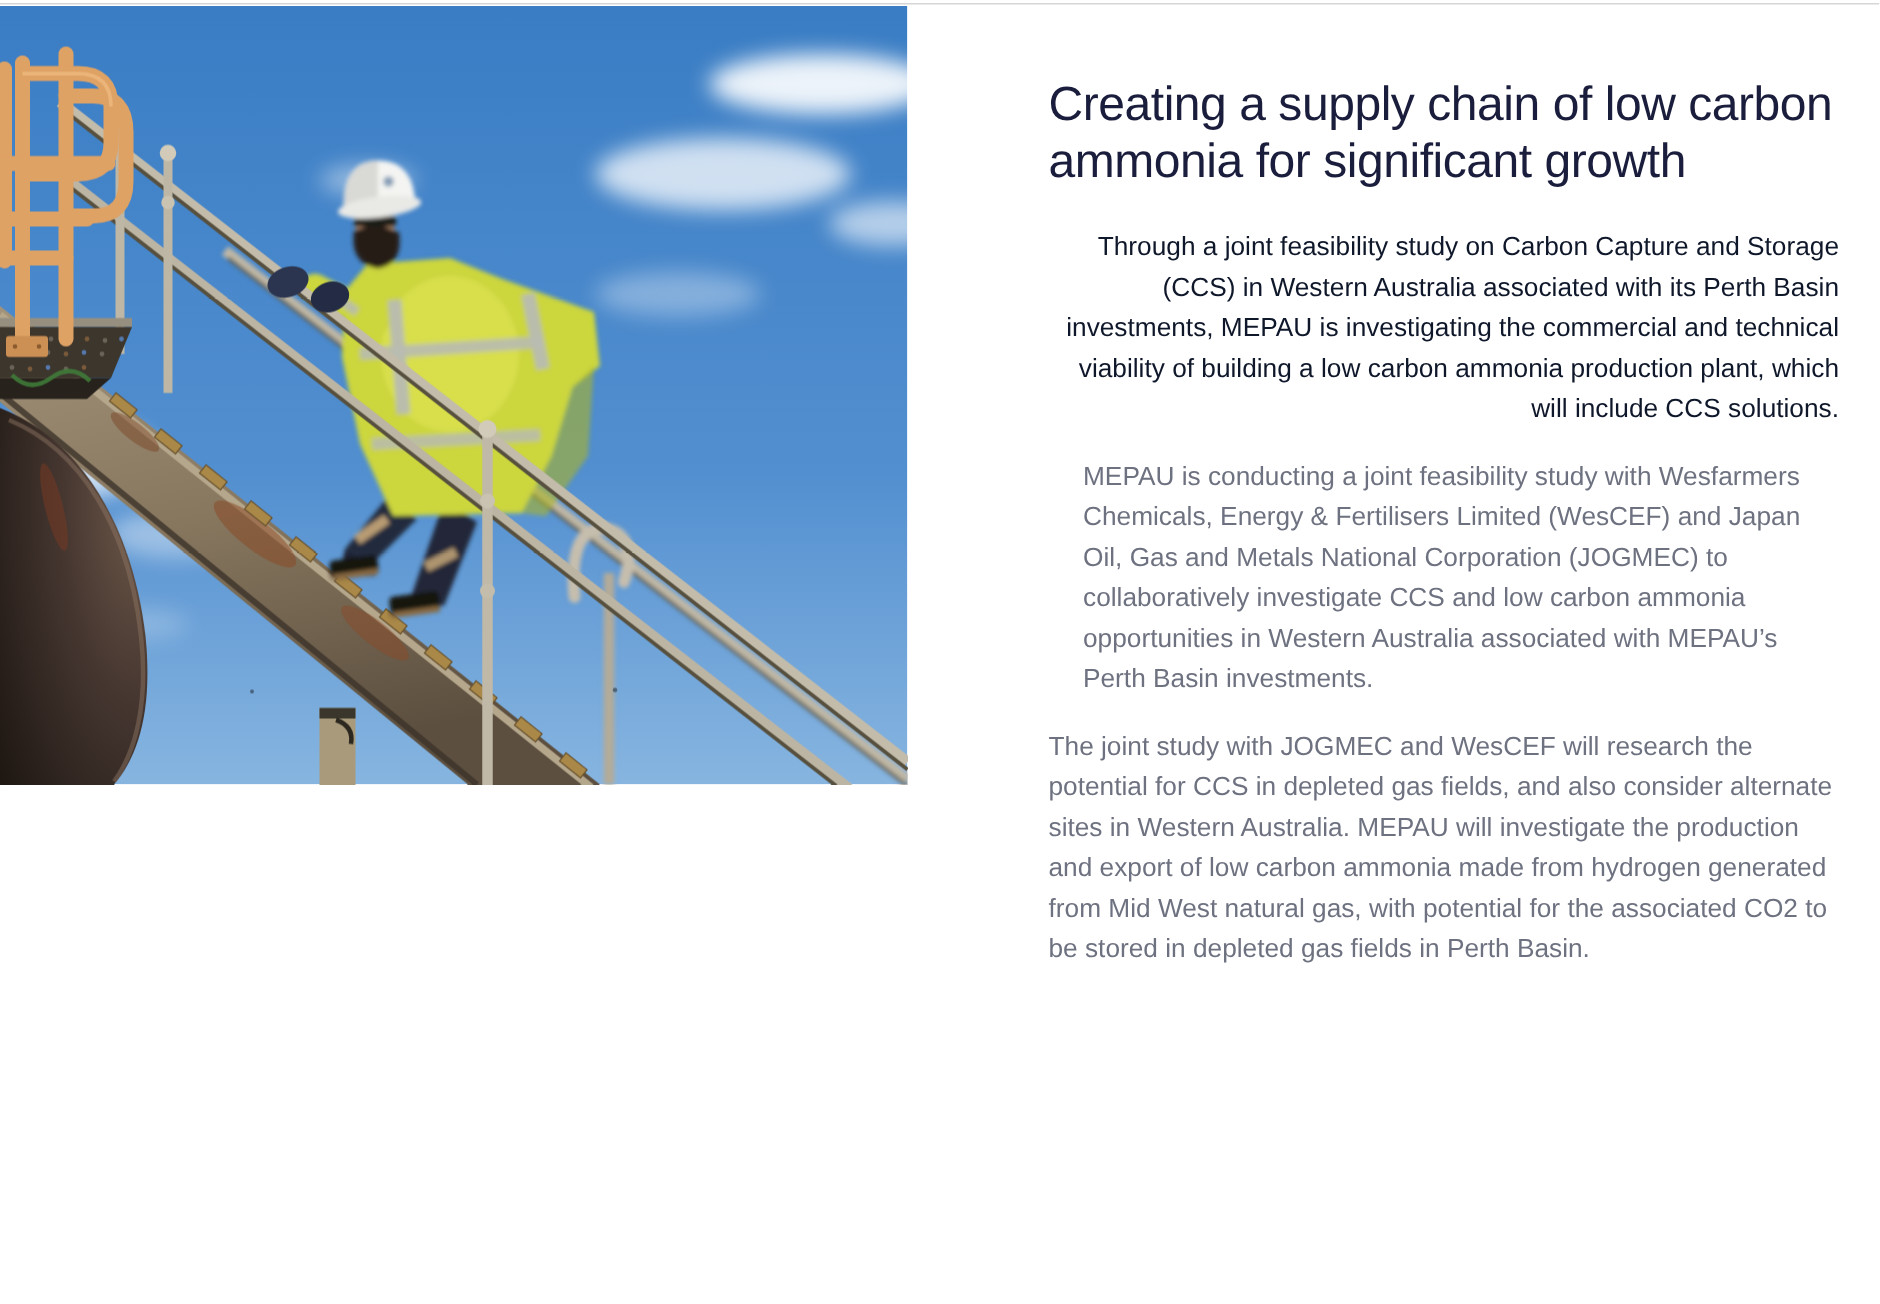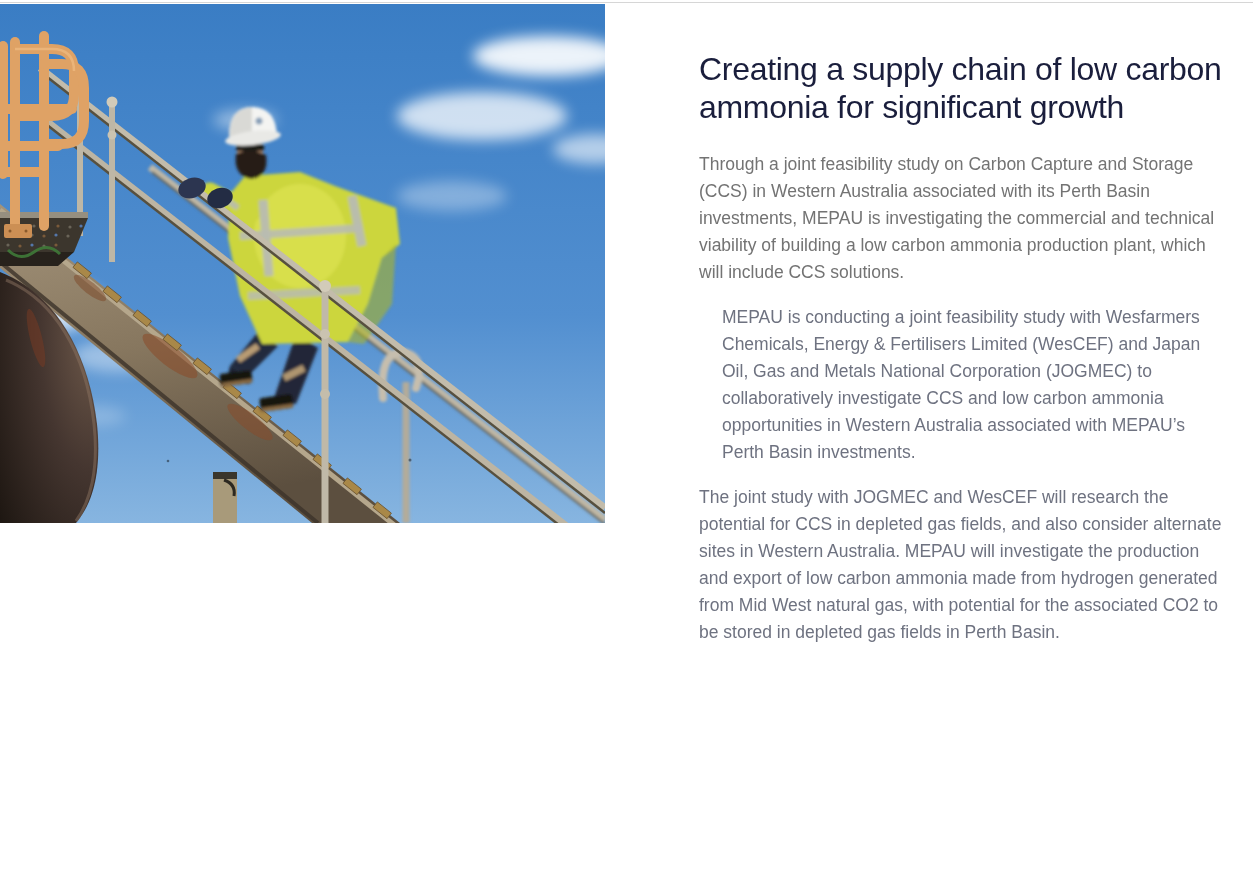--- a/index.html
+++ b/index.html
@@ -232,16 +232,16 @@
 
     <g fill="#24303e" opacity="0.6">
       <circle cx="410" cy="456" r="1.5"></circle>
       <circle cx="168" cy="457" r="1.3"></circle>
     </g>
   </svg>
 </figure>
 
 <section class="content">
   <h1 class="article-heading" style="color: rgb(26, 30, 60);">Creating a supply chain of low carbon ammonia for significant growth</h1>
-  <p class="article-paragraph" style="color: #737373;">Through a joint feasibility study on Carbon Capture and Storage (CCS) in Western Australia associated with its Perth Basin investments, MEPAU is investigating the commercial and technical viability of building a low carbon ammonia production plant, which will include CCS solutions.</p>
+  <p class="article-paragraph" style="color: #0f172a; text-align: right;">Through a joint feasibility study on Carbon Capture and Storage (CCS) in Western Australia associated with its Perth Basin investments, MEPAU is investigating the commercial and technical viability of building a low carbon ammonia production plant, which will include CCS solutions.</p>
   <p class="article-paragraph" style="color: rgb(110, 114, 128); margin-left: 23px;">MEPAU is conducting a joint feasibility study with Wesfarmers Chemicals, Energy &amp; Fertilisers Limited (WesCEF) and Japan Oil, Gas and Metals National Corporation (JOGMEC) to collaboratively investigate CCS and low carbon ammonia opportunities in Western Australia associated with MEPAU’s Perth Basin investments.</p>
   <p class="article-paragraph" style="color: rgb(110, 114, 128);">The joint study with JOGMEC and WesCEF will research the potential for CCS in depleted gas fields, and also consider alternate sites in Western Australia. MEPAU will investigate the production and export of low carbon ammonia made from hydrogen generated from Mid West natural gas, with potential for the associated CO2 to be stored in depleted gas fields in Perth Basin.</p>
 </section>
 
 </body></html>

